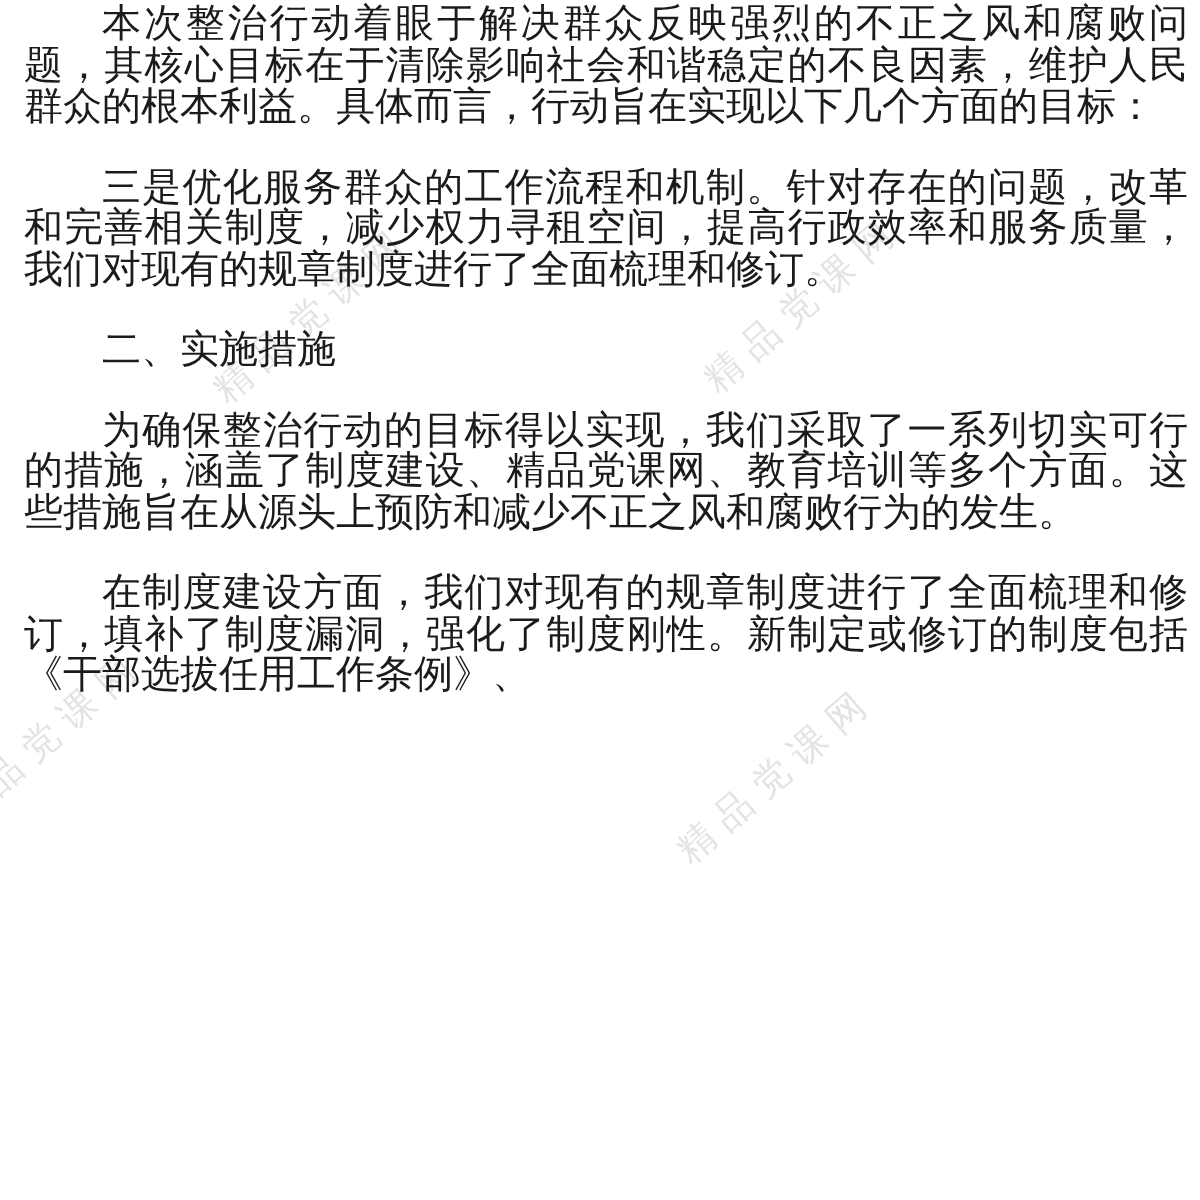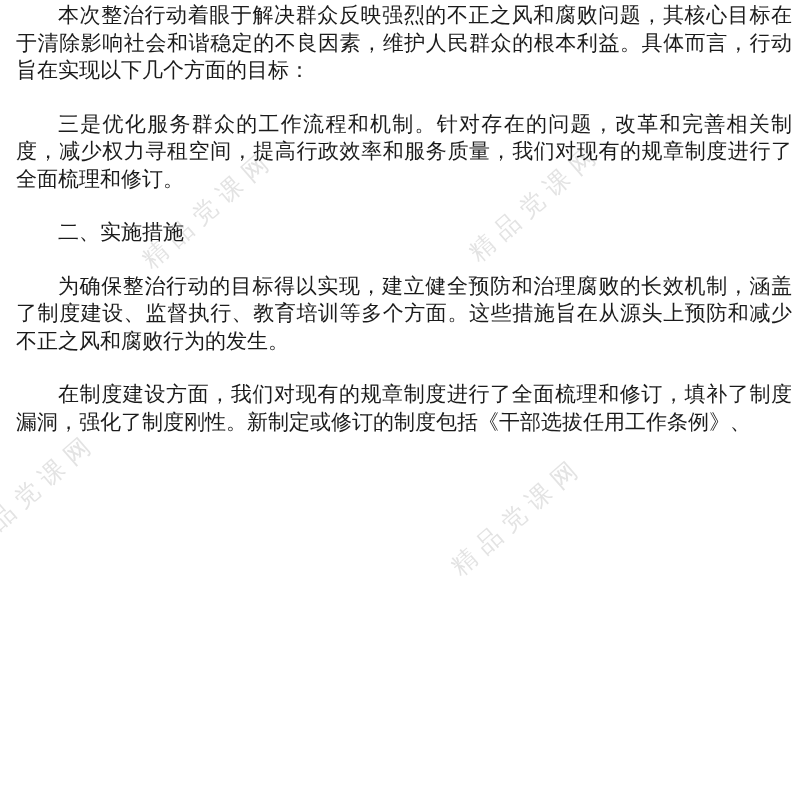--- a/index.html
+++ b/index.html
@@ -18,21 +18,21 @@
   }
   .content {
     position: absolute;
     left: 16px;
     right: 8px;
     top: 0;
     z-index: 2;
   }
   .content p.para {
     margin: 26px 0 0 0;
-    font-size: 21px;
+    font-size: 26px;
     line-height: 27.5px;
     text-align: justify;
     text-indent: 2em;
     word-break: break-all;
   }
   .content p.para.first {
     margin-top: 2px;
   }
   .content p.para.heading {
     text-align: left;
@@ -65,16 +65,16 @@
   <div class="watermark-layer">
       <span class="watermark" style="left: 208px; top: 209px;">精品党课网</span>
       <span class="watermark" style="left: 535px; top: 202px;">精品党课网</span>
       <span class="watermark" style="left: 30px; top: 492px;">精品党课网</span>
       <span class="watermark" style="left: 517px; top: 516px;">精品党课网</span>
     </div>
   <div class="content">
       <p class="para first">本次整治行动着眼于解决群众反映强烈的不正之风和腐败问题，其核心目标在于清除影响社会和谐稳定的不良因素，维护人民群众的根本利益。具体而言，行动旨在实现以下几个方面的目标：</p>
       <p class="para">三是优化服务群众的工作流程和机制。针对存在的问题，改革和完善相关制度，减少权力寻租空间，提高行政效率和服务质量，我们对现有的规章制度进行了全面梳理和修订。</p>
       <p class="para heading">二、实施措施</p>
-      <p class="para">为确保整治行动的目标得以实现，建立健全预防和治理腐败的长效机制，涵盖了制度建设、监督执行、教育培训等多个方面。这些措施旨在从源头上预防和减少不正之风和腐败行为的发生。</p>
+      <p class="para">为确保整治行动的目标得以实现，我们采取了一系列切实可行的措施，涵盖了制度建设、精品党课网、教育培训等多个方面。这些措施旨在从源头上预防和减少不正之风和腐败行为的发生。</p>
       <p class="para">在制度建设方面，我们对现有的规章制度进行了全面梳理和修订，填补了制度漏洞，强化了制度刚性。新制定或修订的制度包括《干部选拔任用工作条例》、</p>
     </div>
 </div>
 
 </body></html>

